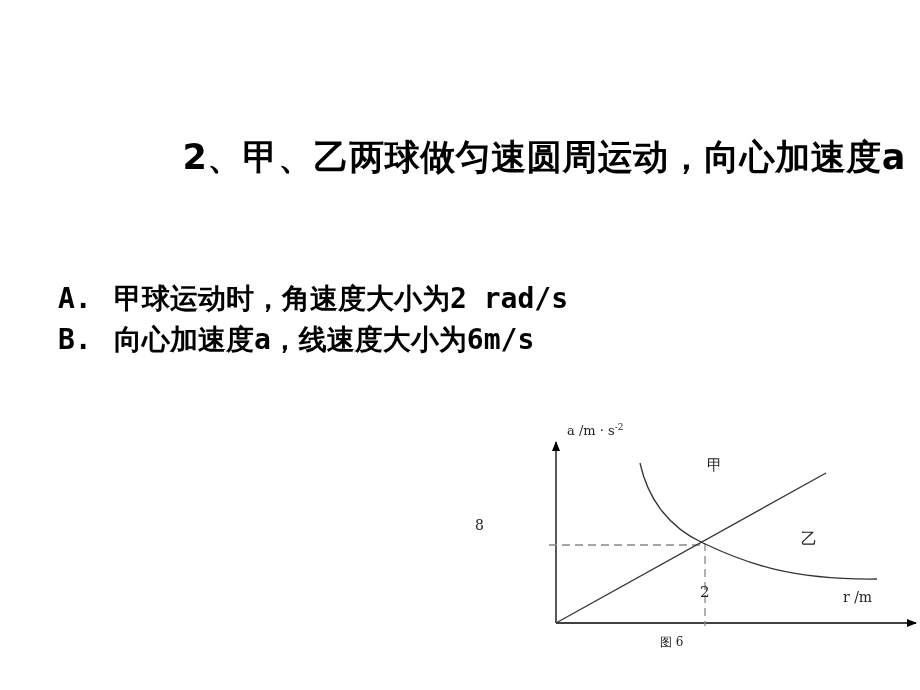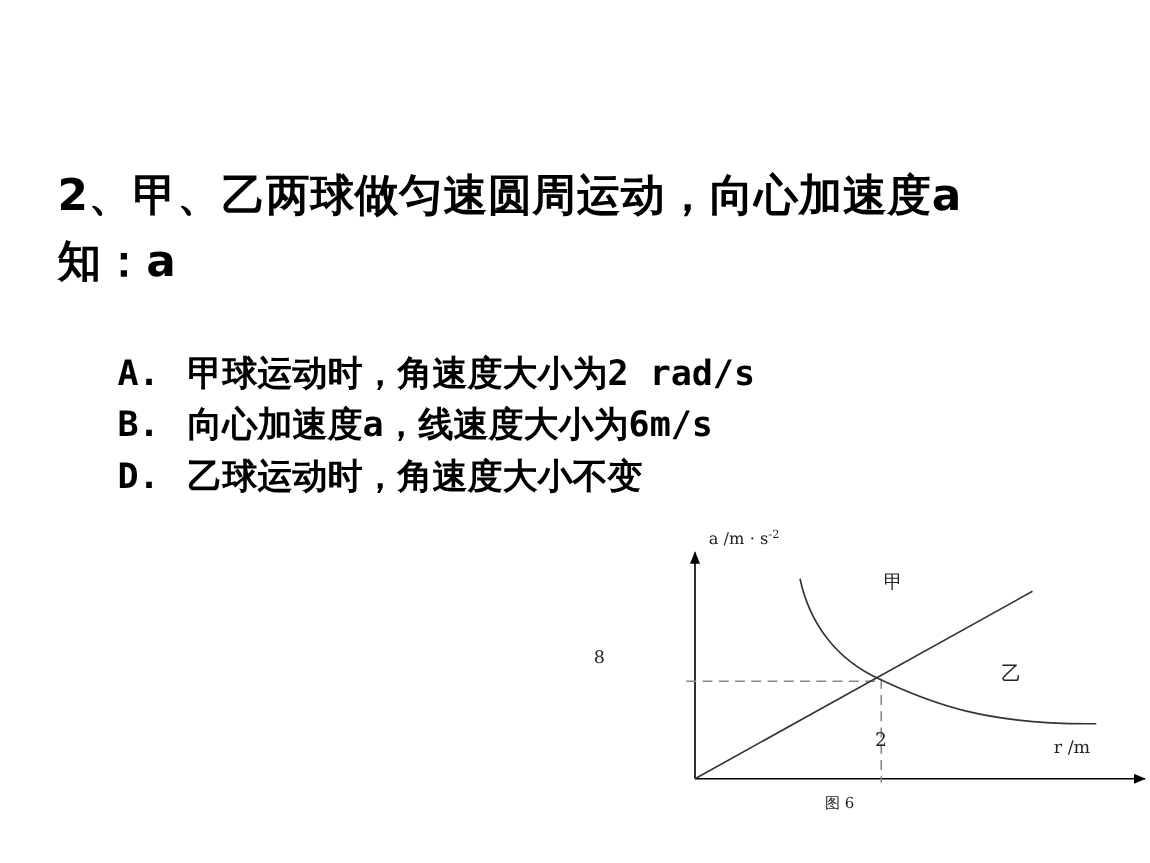--- a/index.html
+++ b/index.html
@@ -3,45 +3,43 @@
 <meta charset="utf-8">
 <style>
   html, body { margin: 0; padding: 0; }
   body {
     width: 920px; height: 690px; background: #ffffff; position: relative; overflow: hidden;
     font-family: "DejaVu Sans", sans-serif; color: #000;
   }
   .question {
     position: absolute; left: 46px; top: 131px; width: 860px;
     font-family: "DejaVu Sans", sans-serif; font-weight: bold;
-    font-size: 35px; line-height: 53px; letter-spacing: 0.5px; color: #000;
+    font-size: 35px; line-height: 53px; letter-spacing: 0.5px; color: #000; text-align: right;
   }
   .question .line { display: block; white-space: nowrap; }
   .options {
     position: absolute; left: 58px; top: 278px;
     font-family: "DejaVu Sans Mono", monospace; font-weight: bold;
-    font-size: 28px; line-height: 41px; color: #000; margin-left: 36px;
+    font-size: 28px; line-height: 41px; color: #000;
   }
   .options .opt { display: block; white-space: nowrap; }
   .options .letter { display: inline-block; width: 56px; }
   .chart { position: absolute; left: 0; top: 0; }
   .chart text { font-family: "DejaVu Serif", serif; fill: #222; }
 </style>
 </head>
 <body>
 
 <div class="question">
   <span class="line">2、甲、乙两球做匀速圆周运动，向心加速度a</span>
-  <span class="line">知：a</span>
 </div>
 
 <div class="options">
   <span class="opt"><span class="letter">A.</span><span>甲球运动时，角速度大小为2 rad/s</span></span>
   <span class="opt"><span class="letter">B.</span><span>向心加速度a，线速度大小为6m/s</span></span>
-  <span class="opt"><span class="letter">D.</span><span>乙球运动时，角速度大小不变</span></span>
 </div>
 
 <svg class="chart" width="920" height="690" viewBox="0 0 920 690">
   <defs>
     <marker id="arrow" markerWidth="10" markerHeight="8" refX="9" refY="4" orient="auto" markerUnits="userSpaceOnUse">
       <path d="M0,0 L10,4 L0,8 Z" fill="#000"></path>
     </marker>
   </defs>
 
   <line x1="556" y1="623" x2="556" y2="442" stroke="#000" stroke-width="1.3" marker-end="url(#arrow)"></line>

